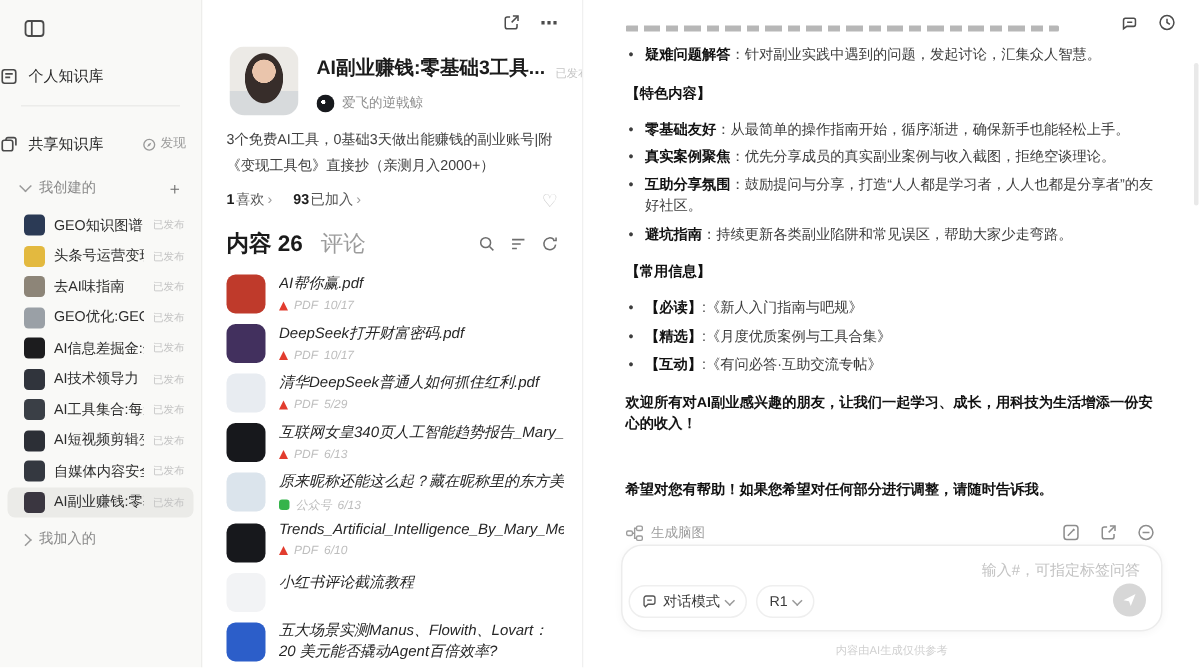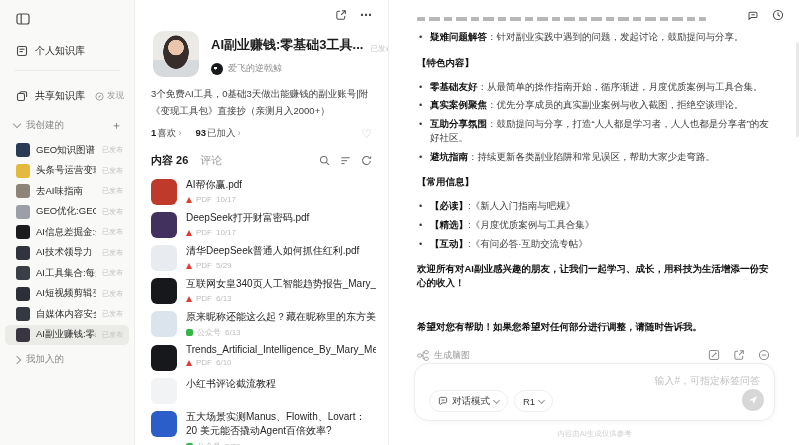--- a/index.html
+++ b/index.html
@@ -2,21 +2,21 @@
 <html><head>
 <meta charset="utf-8">
 <style>
   html,body{margin:0;padding:0;background:#fff;}
   body{width:800px;height:445px;overflow:hidden;font-family:"Liberation Sans","DejaVu Sans",sans-serif;color:#262626;}
   #app{display:flex;width:800px;height:445px;}
   svg{display:block;}
   
   .sidebar{width:135px;flex-shrink:0;background:#f9f9f7;border-right:1px solid #ededeb;position:relative;box-sizing:border-box;}
   .sb-toggle{margin:12px 0 0 16px;color:#4a4a4a;cursor:pointer;}
-  .sb-row{display:flex;align-items:center;gap:7px;padding:0 10px 0 16px;margin-top:18px;font-size:10px;color:#2a2a2a;cursor:pointer;}
+  .sb-row{display:flex;align-items:center;gap:7px;padding:0 10px 0 0;margin-top:18px;font-size:10px;color:#2a2a2a;cursor:pointer;}
   .sb-divider{height:1px;background:#ececea;margin:12px 14px 0;}
   .discover{margin-left:auto;display:flex;align-items:center;gap:3px;font-size:8.5px;color:#9a9a9a;}
   .sb-group{display:flex;align-items:center;gap:6px;padding:0 12px 0 14px;margin-top:15px;font-size:9.5px;color:#8a8a8a;cursor:pointer;}
   .sb-group .plus{margin-left:auto;font-size:11px;color:#6e6e6e;}
   .chev-d{width:5px;height:5px;border-right:1px solid #9a9a9a;border-bottom:1px solid #9a9a9a;transform:rotate(45deg);margin-top:-3px;}
   .chev-r{width:5px;height:5px;border-right:1px solid #9a9a9a;border-bottom:1px solid #9a9a9a;transform:rotate(-45deg);}
   .sb-list{margin-top:7px;}
   .sb-item{height:20.5px;display:flex;align-items:center;gap:6px;margin:0 5px;padding:0 6px 0 11px;border-radius:5px;cursor:pointer;}
   .sb-item.selected{background:#ebebe8;}
   .sb-item .thumb{width:14px;height:14px;border-radius:3px;flex-shrink:0;}
@@ -39,56 +39,56 @@
   .kb-status{font-size:7.5px;color:#c5c5c5;flex-shrink:0;}
   .kb-author{display:flex;align-items:center;gap:5px;margin-top:8px;font-size:9px;color:#8f8f8f;cursor:pointer;}
   .author-ic{width:12px;height:12px;border-radius:50%;flex-shrink:0;
     background:radial-gradient(circle 1.5px at 38% 42%, #fff 95%, transparent),#17191d;}
   .kb-desc{padding:0 16px;margin:9px 0 0;font-size:9.5px;color:#3f3f3f;line-height:1.75;}
   .kb-stats{display:flex;align-items:flex-end;gap:14px;padding:0 16px;margin-top:8px;font-size:9.5px;color:#555;}
   .kb-stats b{color:#1c1c1c;margin-right:1px;}
   .kb-stats .st-chev{font-style:normal;color:#9e9e9e;margin-left:2px;}
   .heart{margin-left:auto;font-size:12px;color:#c9c9c9;cursor:pointer;line-height:1;}
   .kb-tabs{display:flex;align-items:center;gap:12px;padding:0 16px;margin-top:13px;}
-  .tab{font-size:11px;color:#9c9c9c;cursor:pointer;}
+  .tab{font-size:15px;color:#9c9c9c;cursor:pointer;}
   .tab.active{font-weight:bold;color:#1b1b1b;}
   .tab-icons{margin-left:auto;display:flex;align-items:center;gap:10px;color:#6e6e6e;}
   .file-list{margin-top:10px;padding:0 12px 0 16px;}
   .file-item{display:flex;gap:9px;margin-bottom:6px;align-items:flex-start;cursor:pointer;}
   .f-thumb{width:26px;height:26px;border-radius:6px;flex-shrink:0;margin-top:1px;}
-  .f-info{min-width:0;flex:1;}
+  .f-info{min-width:0;flex:1;font-style:italic;}
   .f-title{font-size:10px;color:#262626;white-space:nowrap;overflow:hidden;}
   .file-item.wrap .f-title{white-space:normal;line-height:1.4;}
   .f-meta{display:flex;align-items:center;gap:4px;margin-top:3px;font-size:8px;color:#bdbdbd;}
   .f-ic{flex-shrink:0;}
   .pdf-icon{width:0;height:0;border-left:3.5px solid transparent;border-right:3.5px solid transparent;border-bottom:6px solid #e23c2e;}
   .wechat-icon{width:7px;height:7px;background:#35b44a;border-radius:2px;}
   .web-icon{width:7px;height:7px;background:#3c7de0;border-radius:50%;}
   .f-extra{display:flex;align-items:center;gap:2px;margin-left:4px;color:#b8b8b8;}
   
   .right{flex:1;position:relative;overflow:hidden;background:#fff;}
   .rt-top{position:absolute;top:9px;right:16px;display:flex;gap:13px;color:#4c4c4c;z-index:2;}
   .answer{position:absolute;top:0;left:0;right:0;padding:17px 30px 0 28px;}
   .clipped{height:4px;width:82%;margin-bottom:9px;border-radius:1px;opacity:.75;
     background:repeating-linear-gradient(90deg,#9f9f9f 0 8px,transparent 8px 12px,#9f9f9f 12px 23px,transparent 23px 27px);}
   .blk{position:relative;padding-left:13px;font-size:9.5px;color:#3d3d3d;line-height:1.45;margin-bottom:5px;}
   .blk .dot{position:absolute;left:2px;top:0;color:#3d3d3d;}
   .blk .bb{color:#121212;}
-  .blk.heading{padding-left:0;margin:12px 0 10px;}
+  .blk.heading{padding-left:0;margin:12px 0 10px;font-family:Liberation Mono, monospace;}
   .blk.strong{padding-left:0;margin-top:12px;}
   .blk.strong-gap{padding-left:0;margin-top:31px;font-family:Liberation Serif, serif;}
   .mindmap-row{display:flex;align-items:center;margin-top:14px;color:#9c9c9c;font-size:9px;}
   .mm-left{display:flex;align-items:center;gap:5px;cursor:pointer;}
   .mm-icons{margin-left:auto;display:flex;align-items:center;gap:13px;color:#8d8d8d;}
   .mm-icons span{cursor:pointer;}
   .answer-divider{margin-top:9px;border-top:1px solid #f0f0f0;}
   .input-box{position:absolute;left:25px;right:25px;bottom:24px;height:56px;border:1px solid #ececec;border-radius:14px;background:#fff;box-shadow:0 1px 6px rgba(0,0,0,.04);}
   .input-box input{border:none;outline:none;background:transparent;width:calc(100% - 28px);margin:11px 14px 0;font-size:10px;color:#333;font-family:inherit;padding:0;text-align:right;}
   .input-box input::placeholder{color:#c3c3c3;}
-  .pills{position:absolute;left:14px;bottom:8px;display:flex;gap:6px;align-items:center;}
+  .pills{position:absolute;left:4px;bottom:8px;display:flex;gap:6px;align-items:center;}
   .pill{height:20px;padding:0 8px;border:1px solid #efefef;border-radius:11px;display:inline-flex;align-items:center;gap:4px;font-size:9.5px;color:#3b3b3b;background:#fff;cursor:pointer;}
   .pchev{width:4px;height:4px;border-right:1px solid #999;border-bottom:1px solid #999;transform:rotate(45deg);margin-top:-2px;}
   .send{position:absolute;right:10px;bottom:9px;width:22px;height:22px;border-radius:50%;background:#d7d7d7;display:flex;align-items:center;justify-content:center;cursor:pointer;}
   .footer-note{position:absolute;bottom:6px;left:0;width:100%;text-align:center;font-size:7.5px;color:#d0d0d0;}
   .scrollbar{position:absolute;right:1px;top:42px;width:3px;height:95px;border-radius:2px;background:#e9e9e9;cursor:pointer;}
 </style>
 </head>
 <body>
 
 <div id="app">
@@ -374,29 +374,29 @@
             <path d="M6.5 3.8 V6.5 L8.6 7.8"></path>
           </svg>
       </span>
     </div>
 
     <div class="answer">
       <div class="clipped"></div>
       <div>
 
           <div class="blk bullet">
-            <span class="dot">•</span><b class="bb">疑难问题解答</b><span class="tt">：针对副业实践中遇到的问题，发起讨论，鼓励提问与分享。</span>
+            <span class="dot">•</span><b class="bb">疑难问题解答</b><span class="tt">：针对副业实践中遇到的问题，发起讨论，汇集众人智慧。</span>
           </div>
 
           <div class="blk heading">
             <span class="dot"></span><b class="bb">【特色内容】</b><span class="tt"></span>
           </div>
 
           <div class="blk bullet">
-            <span class="dot">•</span><b class="bb">零基础友好</b><span class="tt">：从最简单的操作指南开始，循序渐进，月度优质案例与工具合集。</span>
+            <span class="dot">•</span><b class="bb">零基础友好</b><span class="tt">：从最简单的操作指南开始，循序渐进，确保新手也能轻松上手。</span>
           </div>
 
           <div class="blk bullet">
             <span class="dot">•</span><b class="bb">真实案例聚焦</b><span class="tt">：优先分享成员的真实副业案例与收入截图，拒绝空谈理论。</span>
           </div>
 
           <div class="blk bullet">
             <span class="dot">•</span><b class="bb">互助分享氛围</b><span class="tt">：鼓励提问与分享，打造“人人都是学习者，人人也都是分享者”的友好社区。</span>
           </div>
 

